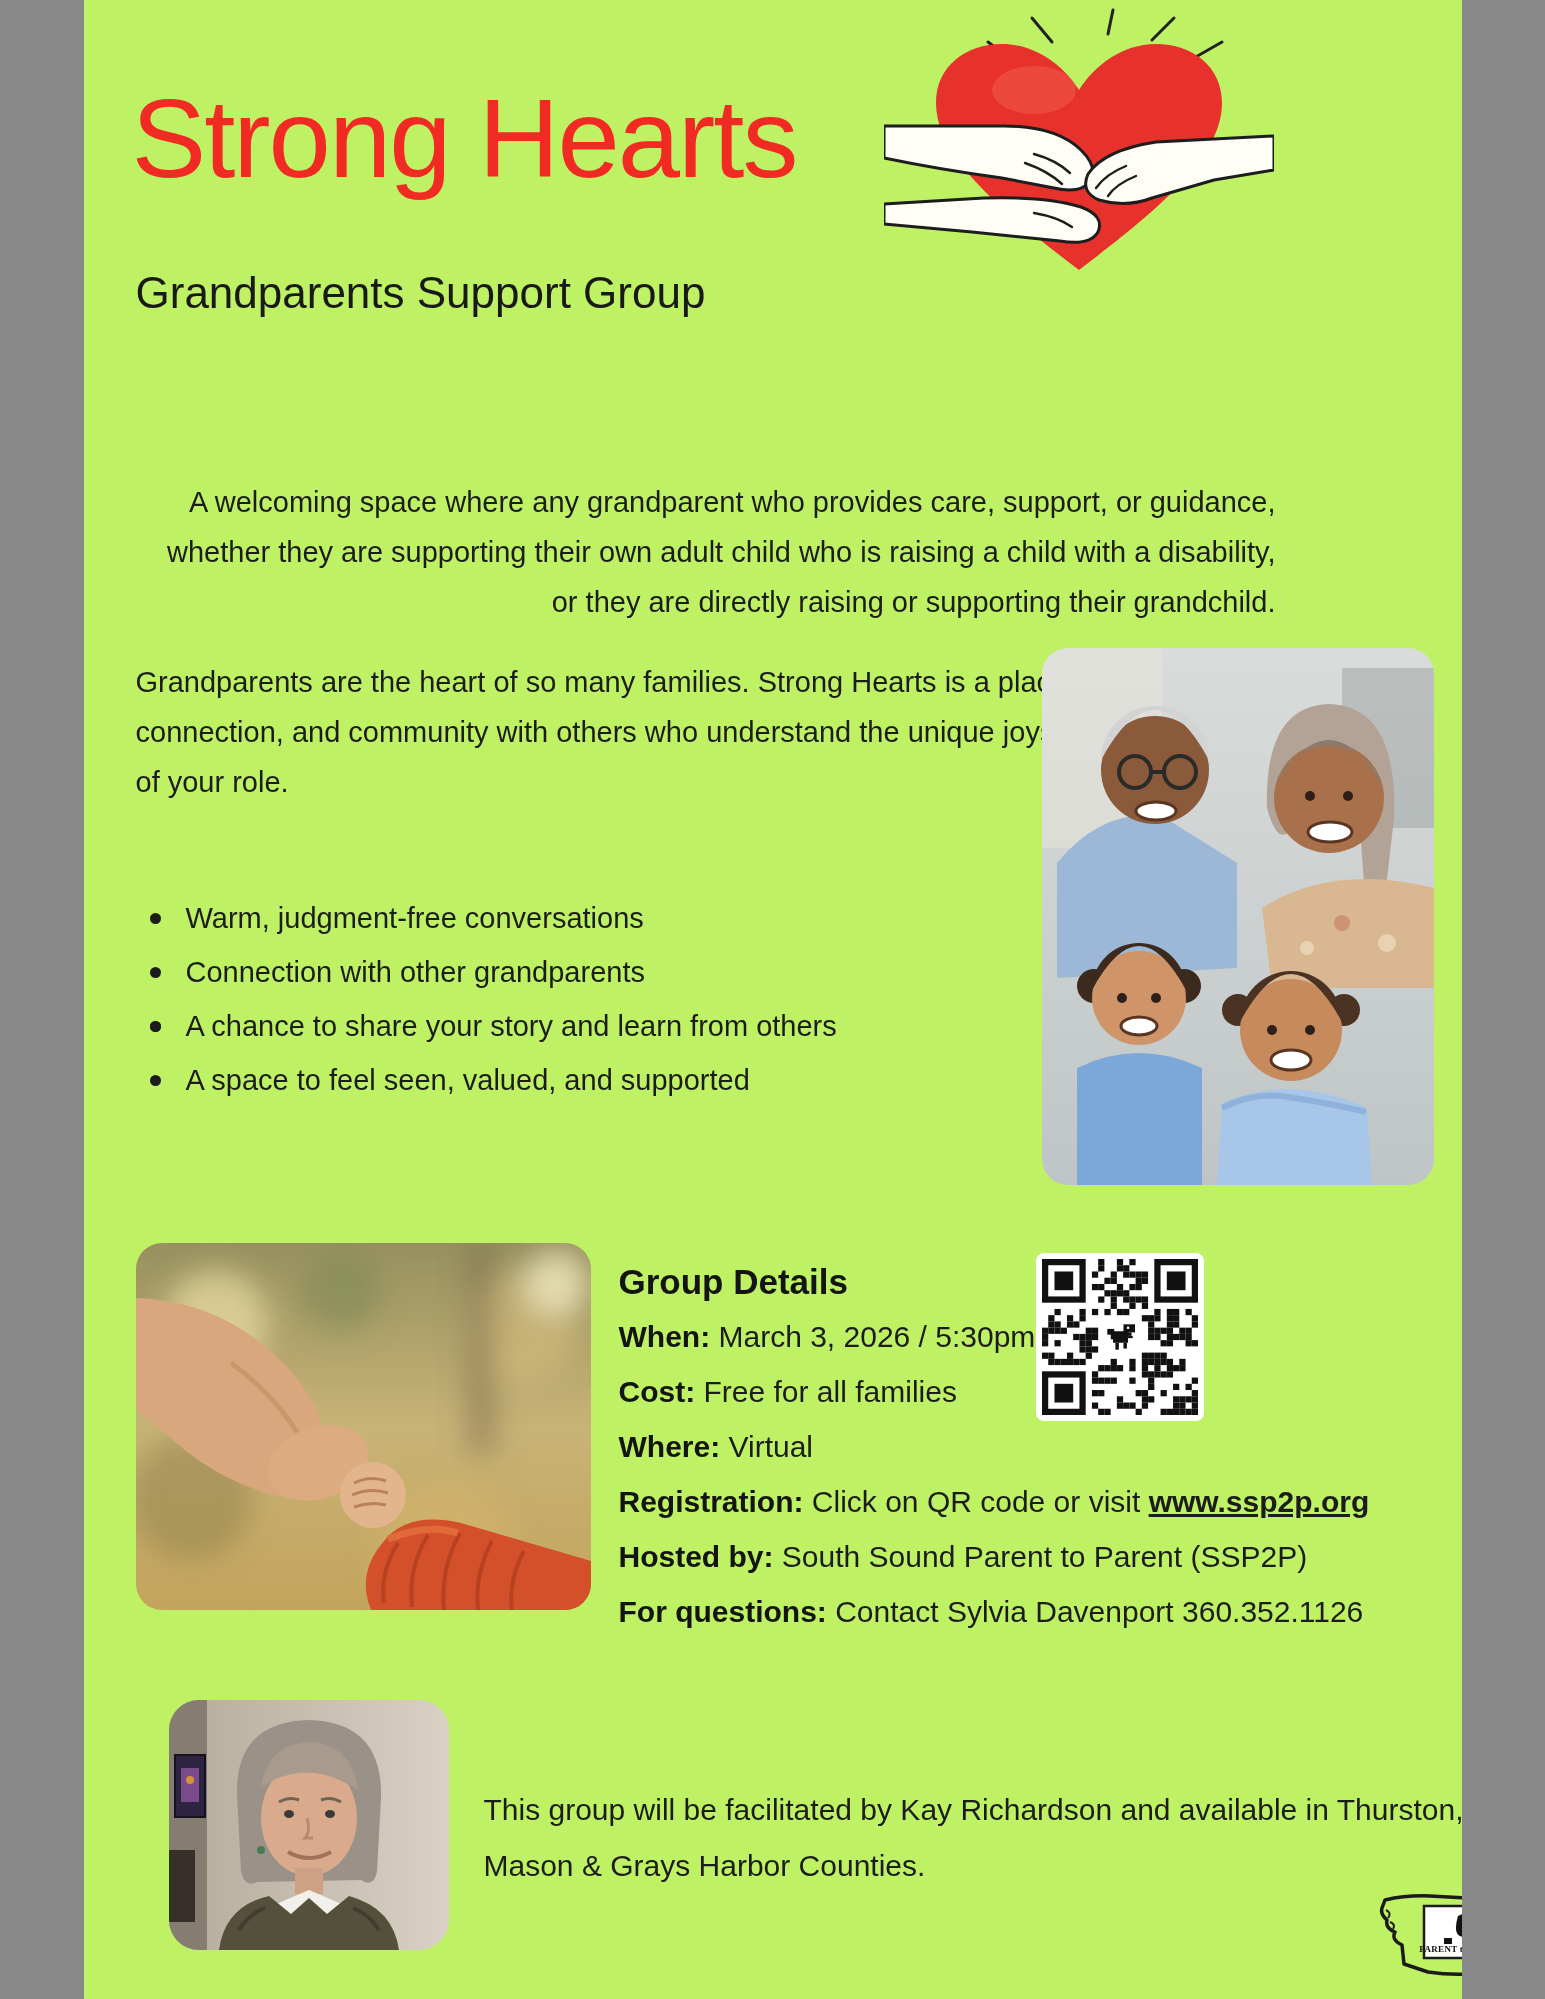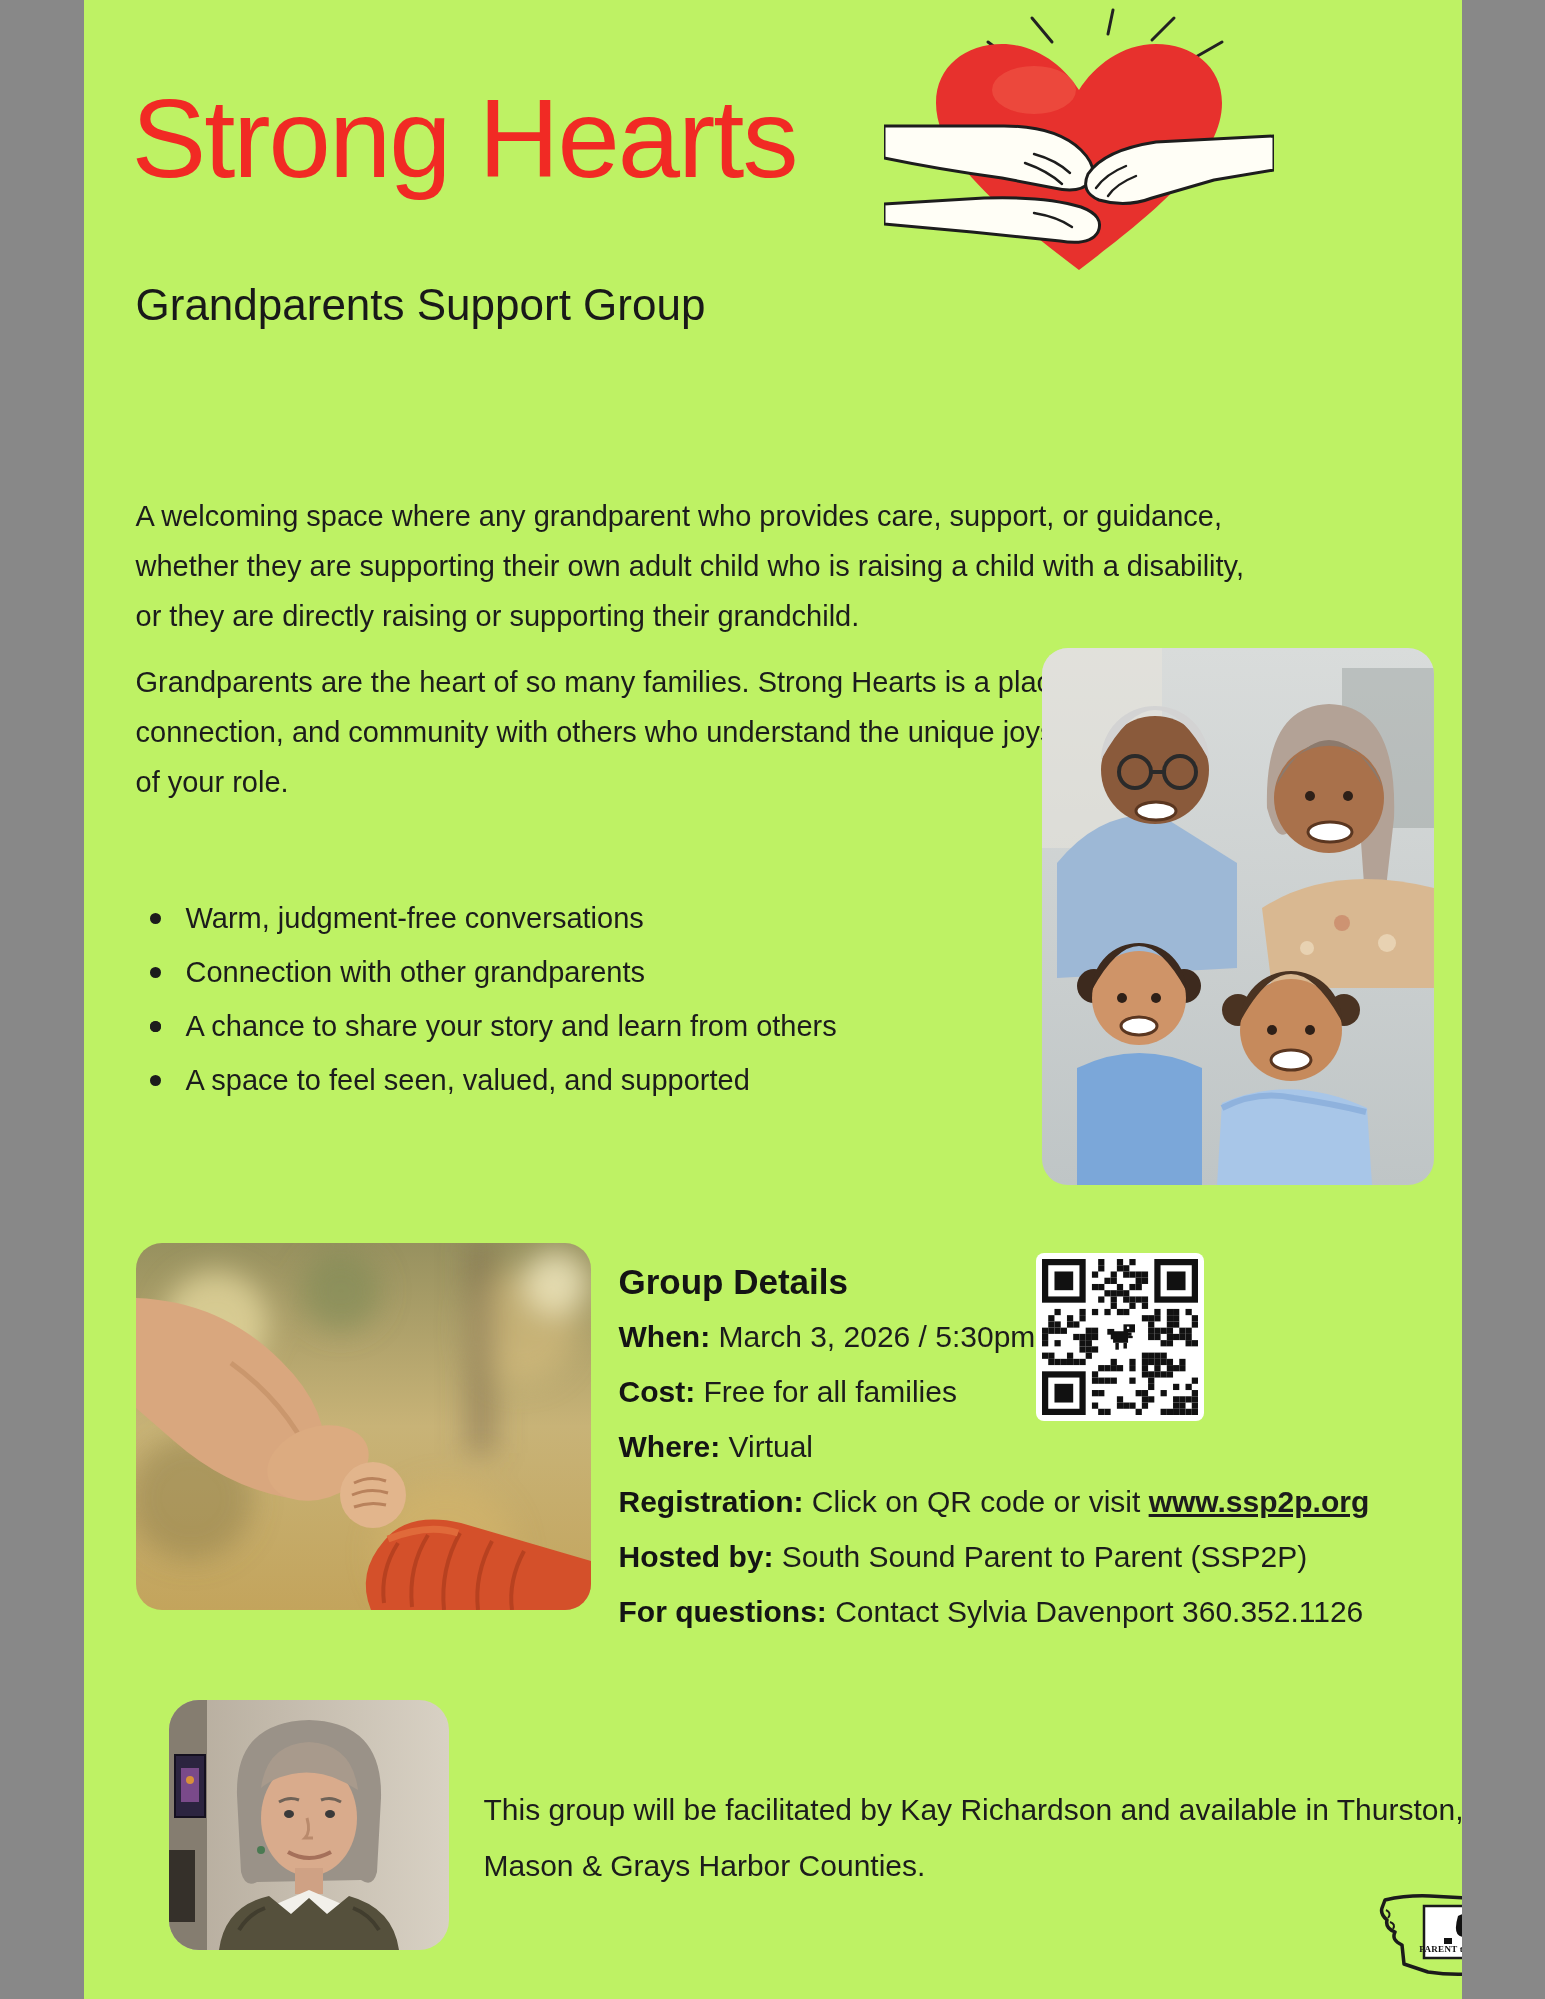--- a/index.html
+++ b/index.html
@@ -1,22 +1,22 @@
 <!DOCTYPE html>
 <html><head>
 <meta charset="utf-8">
 <style>
   html,body{margin:0;padding:0;}
   body{font-family:"Liberation Sans",sans-serif;background:#888;}
   .page{position:relative;width:1378px;height:1999px;background:#bef264;overflow:hidden;margin:0 auto;color:#1d1d1d;}
   .abs{position:absolute;}
   .title{left:48px;top:72px;font-size:112px;line-height:1.2;letter-spacing:-2px;color:#F12A24;font-weight:400;}
-  .subtitle{left:52px;top:280px;font-size:44px;font-weight:400;color:#191919;}
+  .subtitle{left:52px;top:268px;font-size:44px;font-weight:400;color:#191919;}
   .para{left:52px;width:1140px;font-size:29px;line-height:50px;color:#1c1c1c;}
-  .p1{top:462px;} .p2{top:628px;}
+  .p1{top:448px;text-align:right;} .p2{top:628px;}
   .h2{left:52px;font-size:36px;font-weight:700;color:#141414;}
   .expect-h{top:842px;}
   .expect-list{left:58px;top:902px;list-style:none;margin:0;padding:0;}
   .expect-list li{position:relative;padding-left:44px;font-size:29px;line-height:33px;margin-bottom:21px;color:#1c1c1c;}
   .expect-list li .dot{position:absolute;left:8px;top:11px;width:11px;height:11px;border-radius:50%;background:#1c1c1c;}
   .photo{border-radius:26px;overflow:hidden;display:block;}
   .family-photo{left:958px;top:648px;}
   .hands-photo{left:52px;top:1243px;}
   .facilitator-photo{left:85px;top:1700px;border-radius:30px;}
   .details{left:535px;top:1262px;width:890px;}

